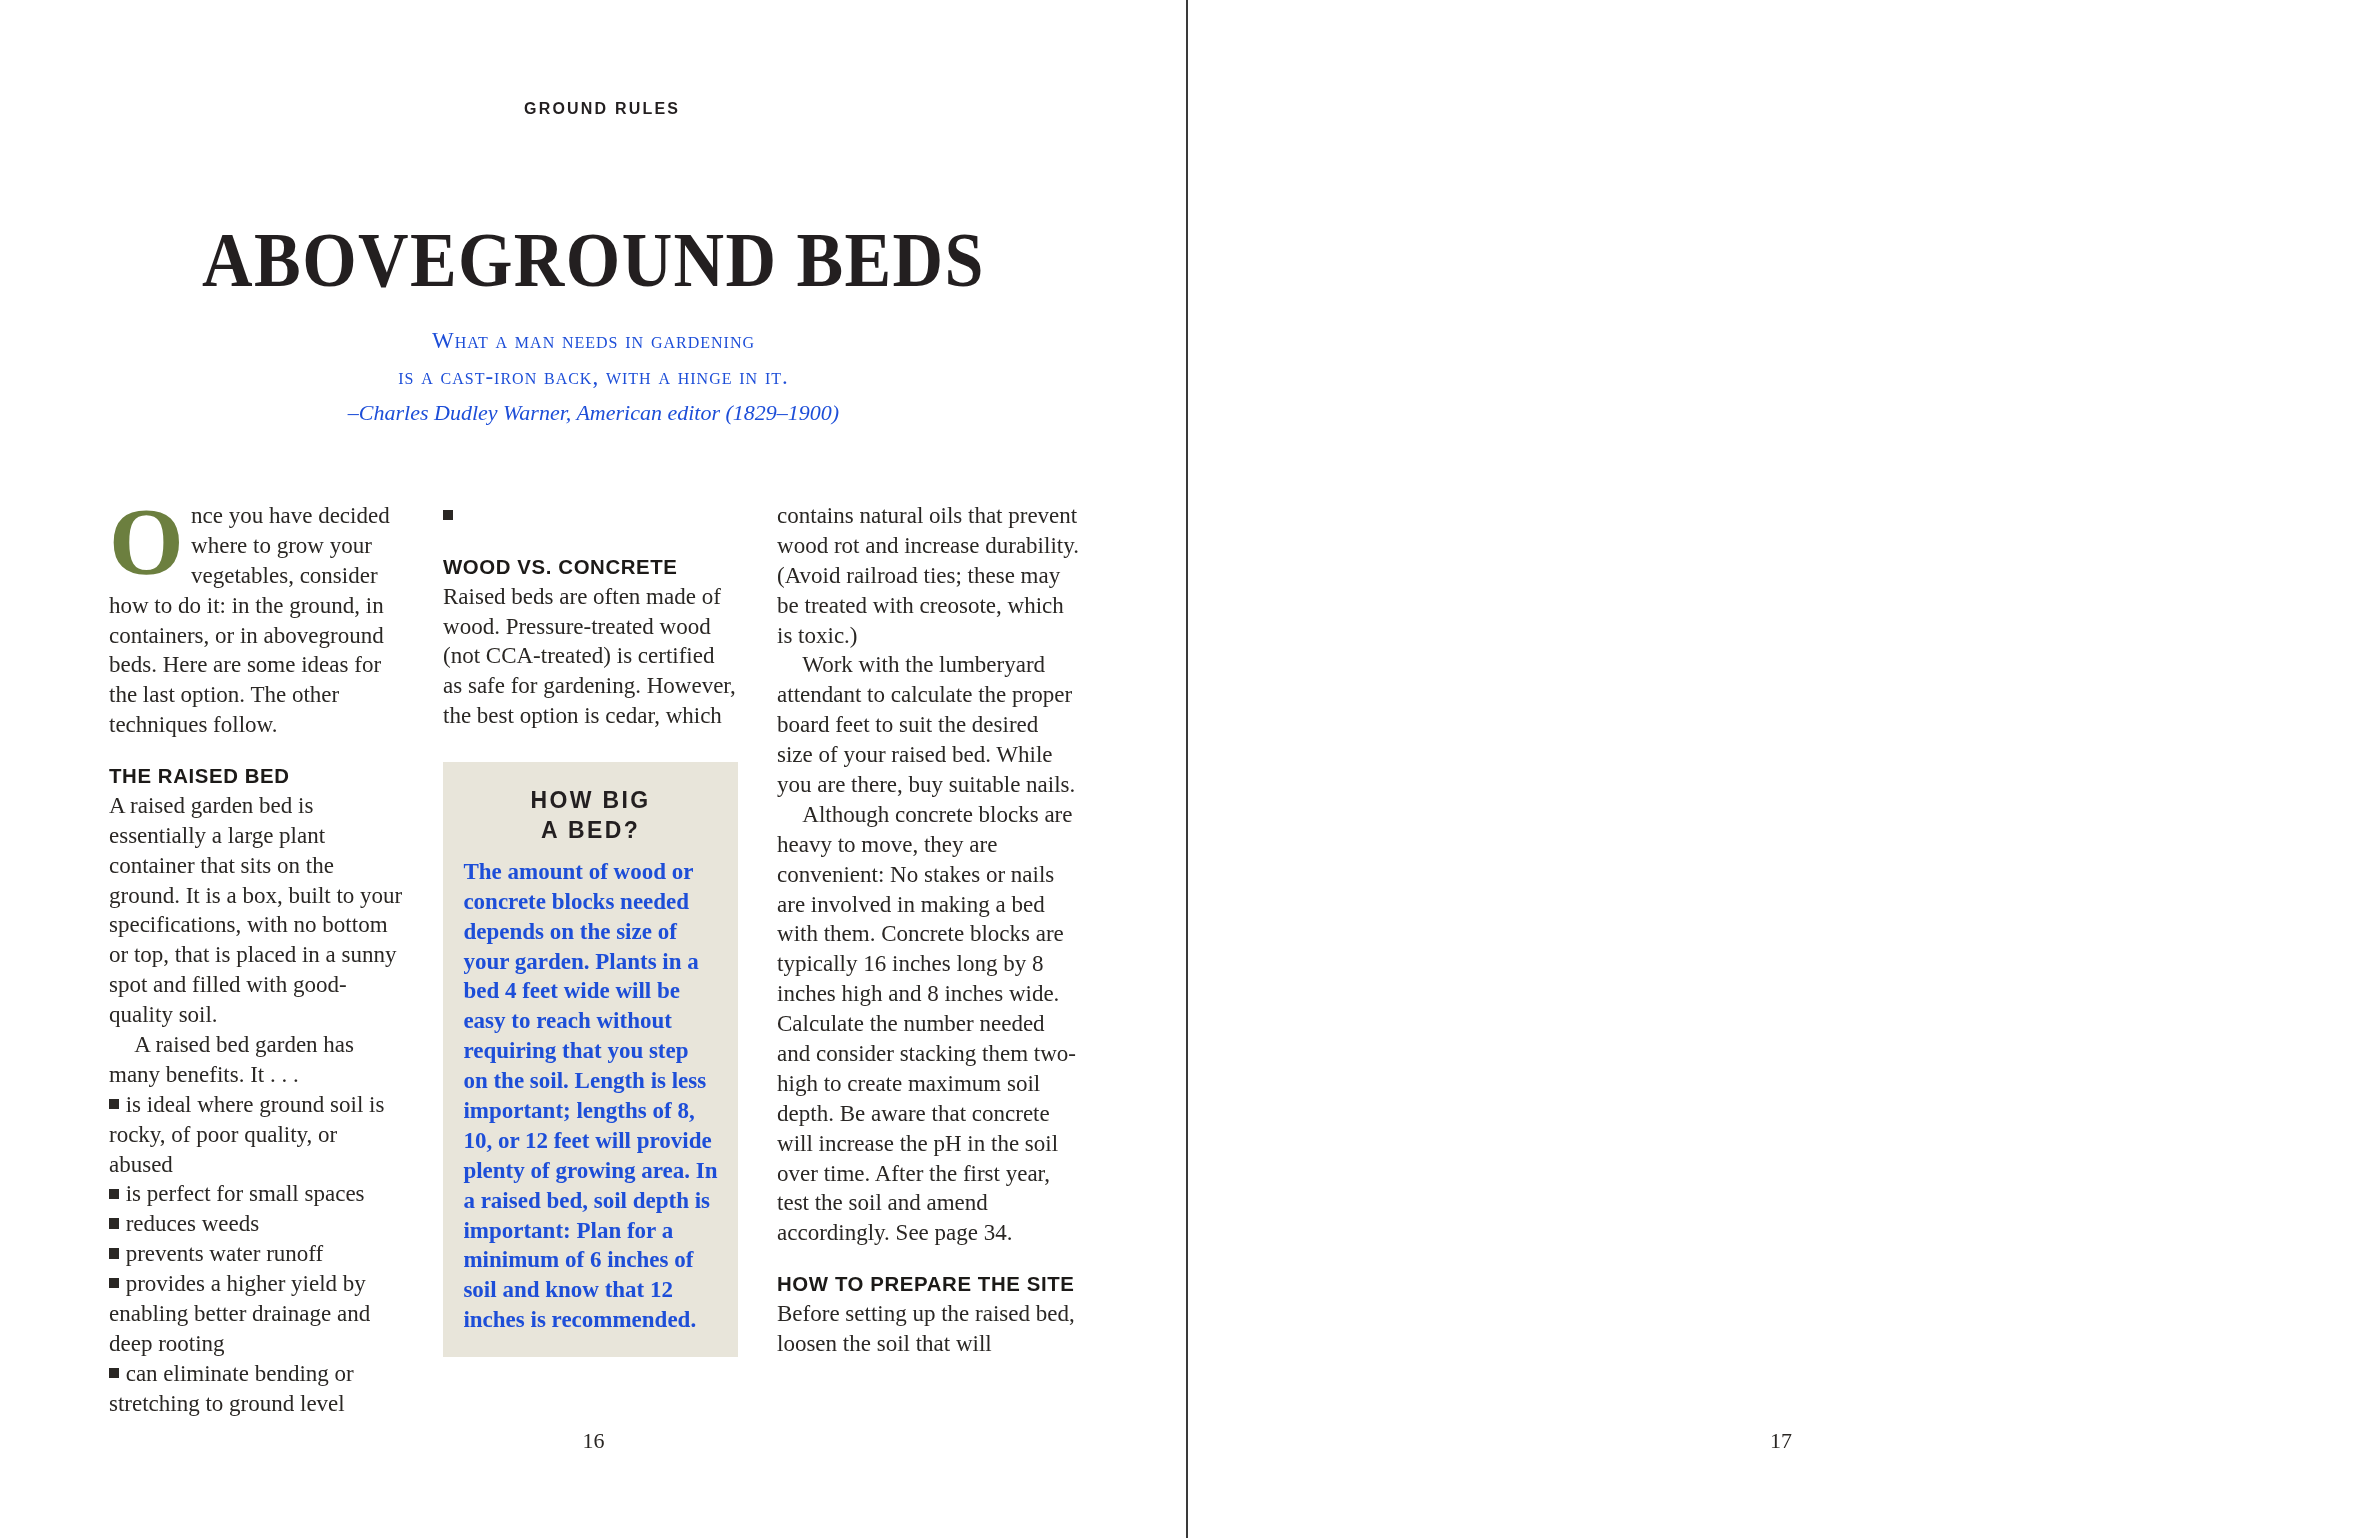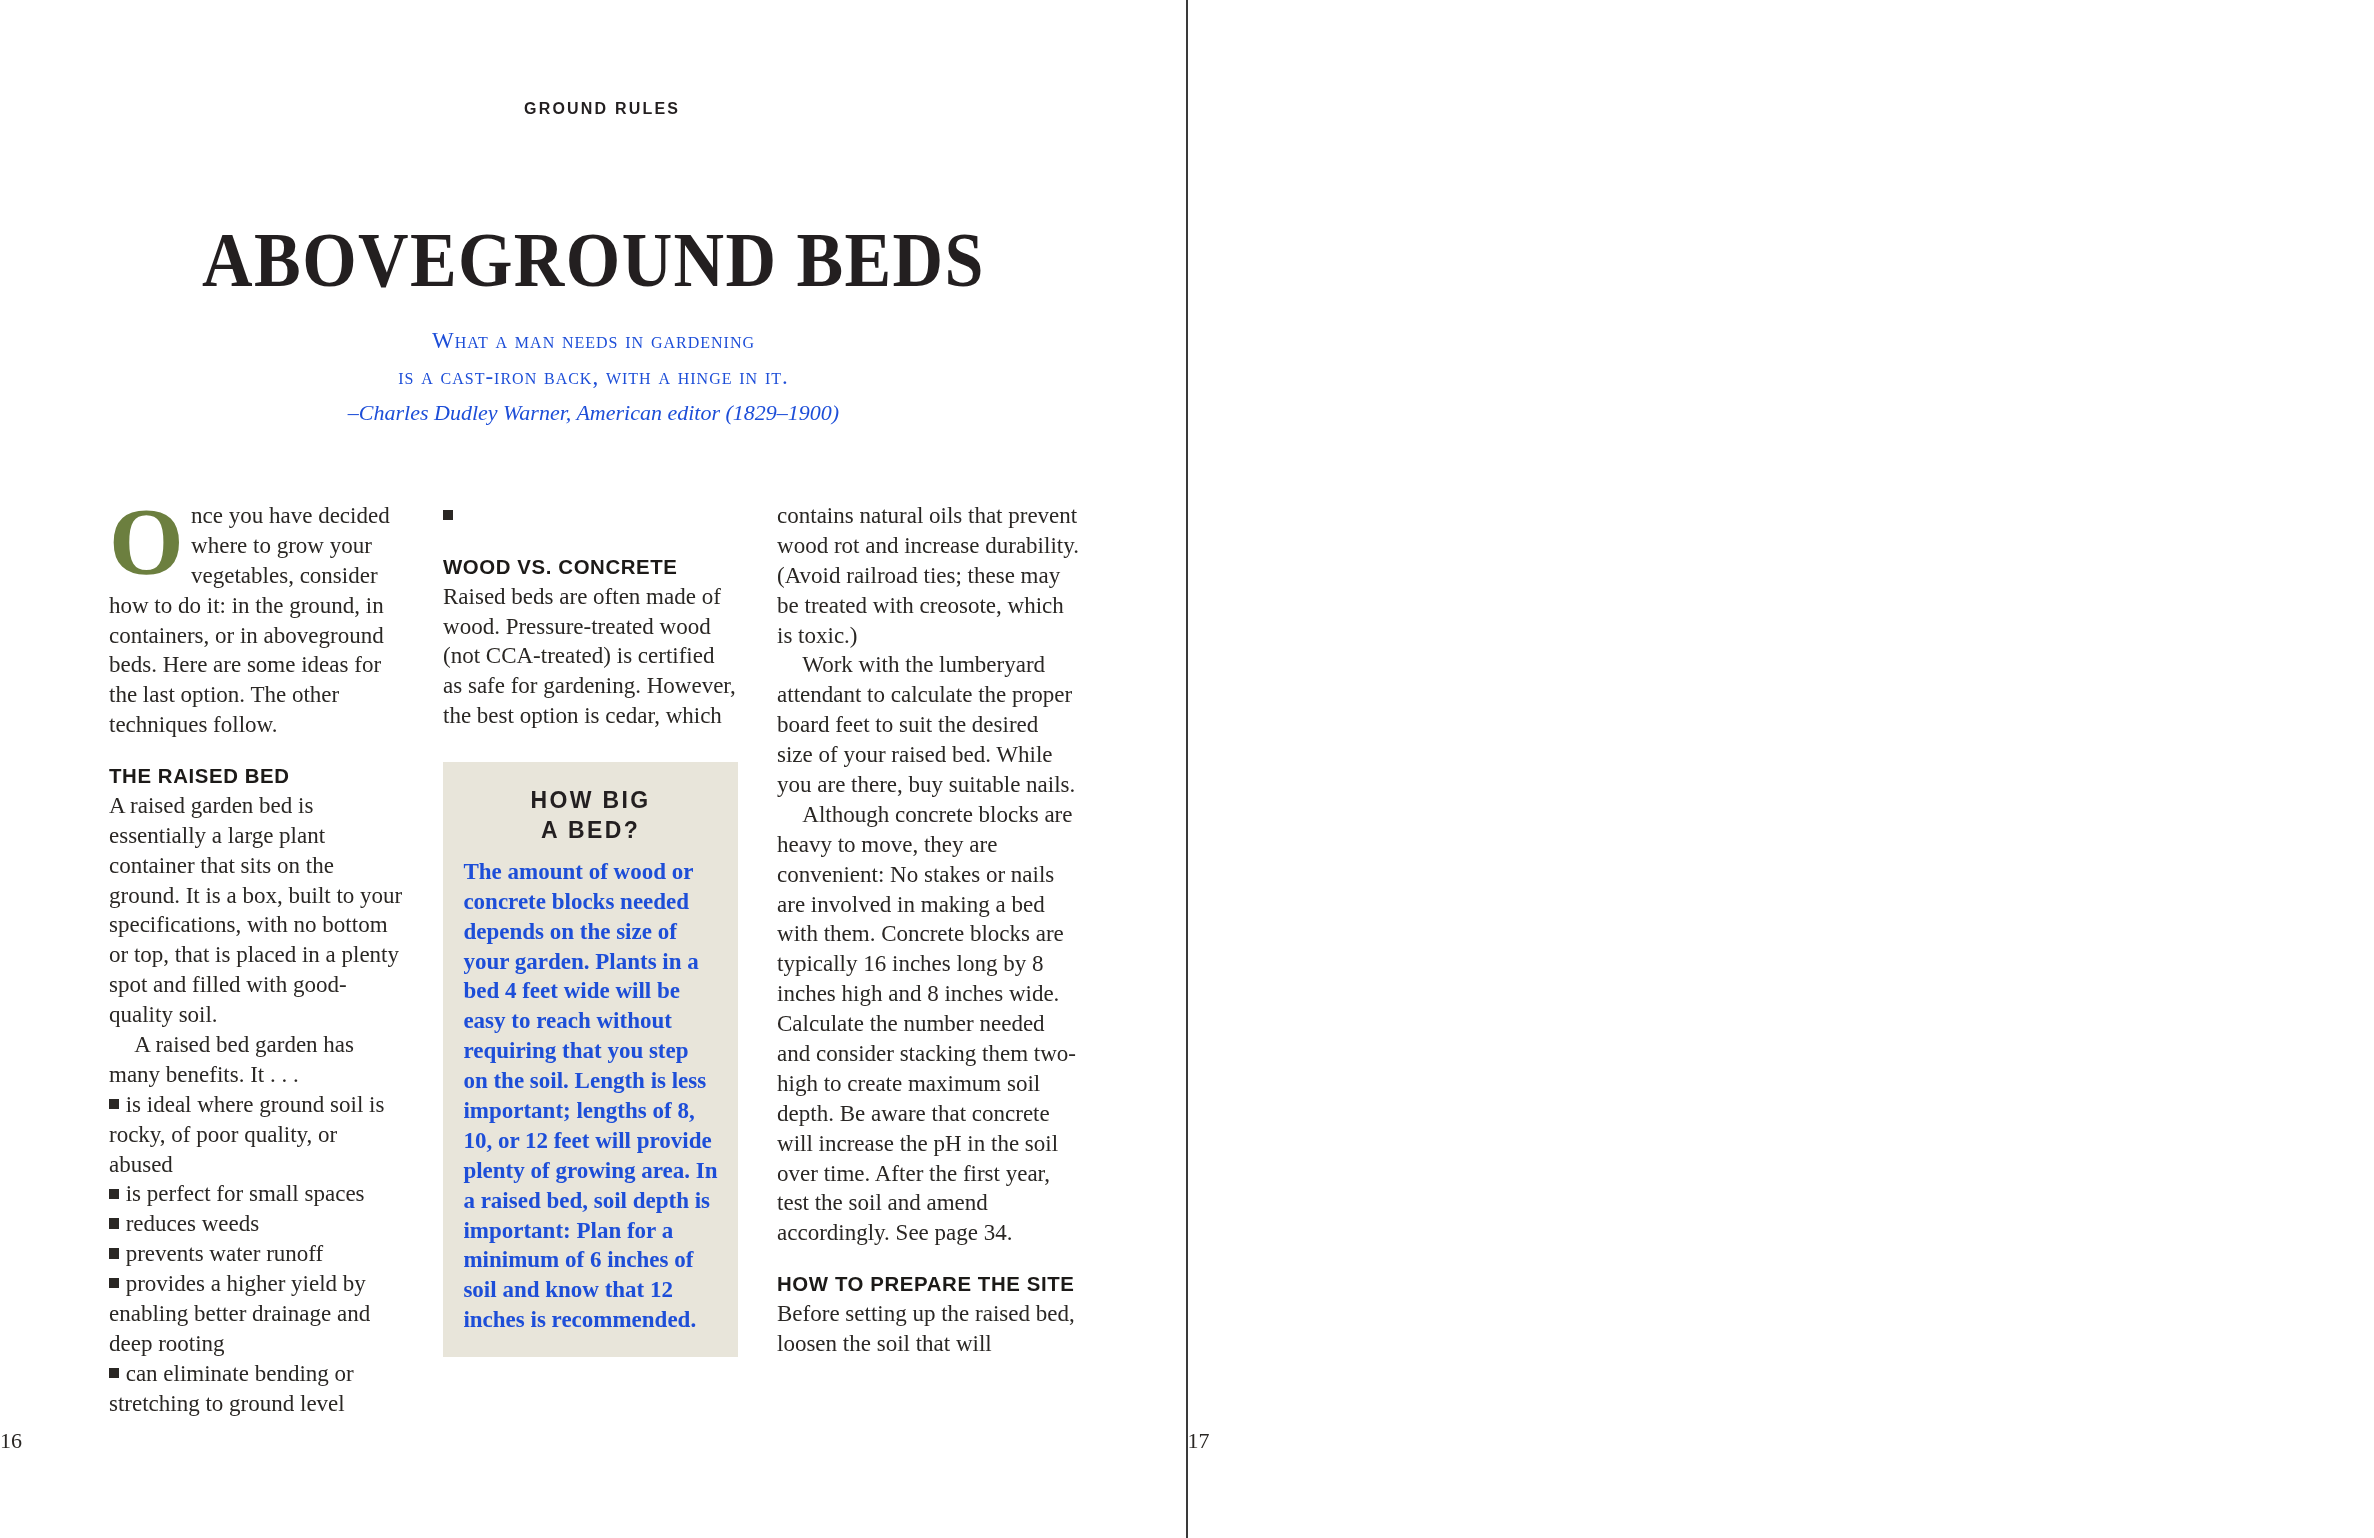--- a/index.html
+++ b/index.html
@@ -149,20 +149,21 @@
     font-weight: 700;
     font-size: 23px;
     line-height: 1.30;
     color: #1d4ed8;
   }
 
   .folio {
     position: absolute;
     bottom: 85px;
     width: 1187px;
+    text-align: center;
     font-size: 22px;
     color: #2a2724;
   }
 </style>
 </head>
 <body>
 
 <div id="spread">
 
   <div class="gutter"></div>
@@ -178,21 +179,21 @@
       <div class="epi-line">is a cast-iron back, with a hinge in it.</div>
       <div class="epi-attr">–Charles Dudley Warner, American editor (1829–1900)</div>
     </div>
 
     <div class="cols-left">
 
       <div class="col">
         <p class="first-para"><span class="dropcap">O</span><span>nce you have decided where to grow your vegetables, consider how to do it: in the ground, in containers, or in aboveground beds. Here are some ideas for the last option. The other techniques follow.</span></p>
 
         <div class="sub">THE RAISED BED</div>
-        <p style="text-indent:0">A raised garden bed is essentially a large plant container that sits on the ground. It is a box, built to your specifications, with no bottom or top, that is placed in a plenty spot and filled with good-quality soil.</p>
+        <p style="text-indent:0">A raised garden bed is essentially a large plant container that sits on the ground. It is a box, built to your specifications, with no bottom or top, that is placed in a sunny spot and filled with good-quality soil.</p>
         <p>A raised bed garden has many benefits. It . . .</p>
 
         <span class="bullet"><span class="sq"></span><span>is ideal where ground soil is rocky, of poor quality, or abused</span></span>
         <span class="bullet"><span class="sq"></span><span>is perfect for small spaces</span></span>
         <span class="bullet"><span class="sq"></span><span>reduces weeds</span></span>
         <span class="bullet"><span class="sq"></span><span>prevents water runoff</span></span>
         <span class="bullet"><span class="sq"></span><span>provides a higher yield by enabling better drainage and deep rooting</span></span>
         <span class="bullet"><span class="sq"></span><span>can eliminate bending or stretching to ground level</span></span>
       </div>
 

